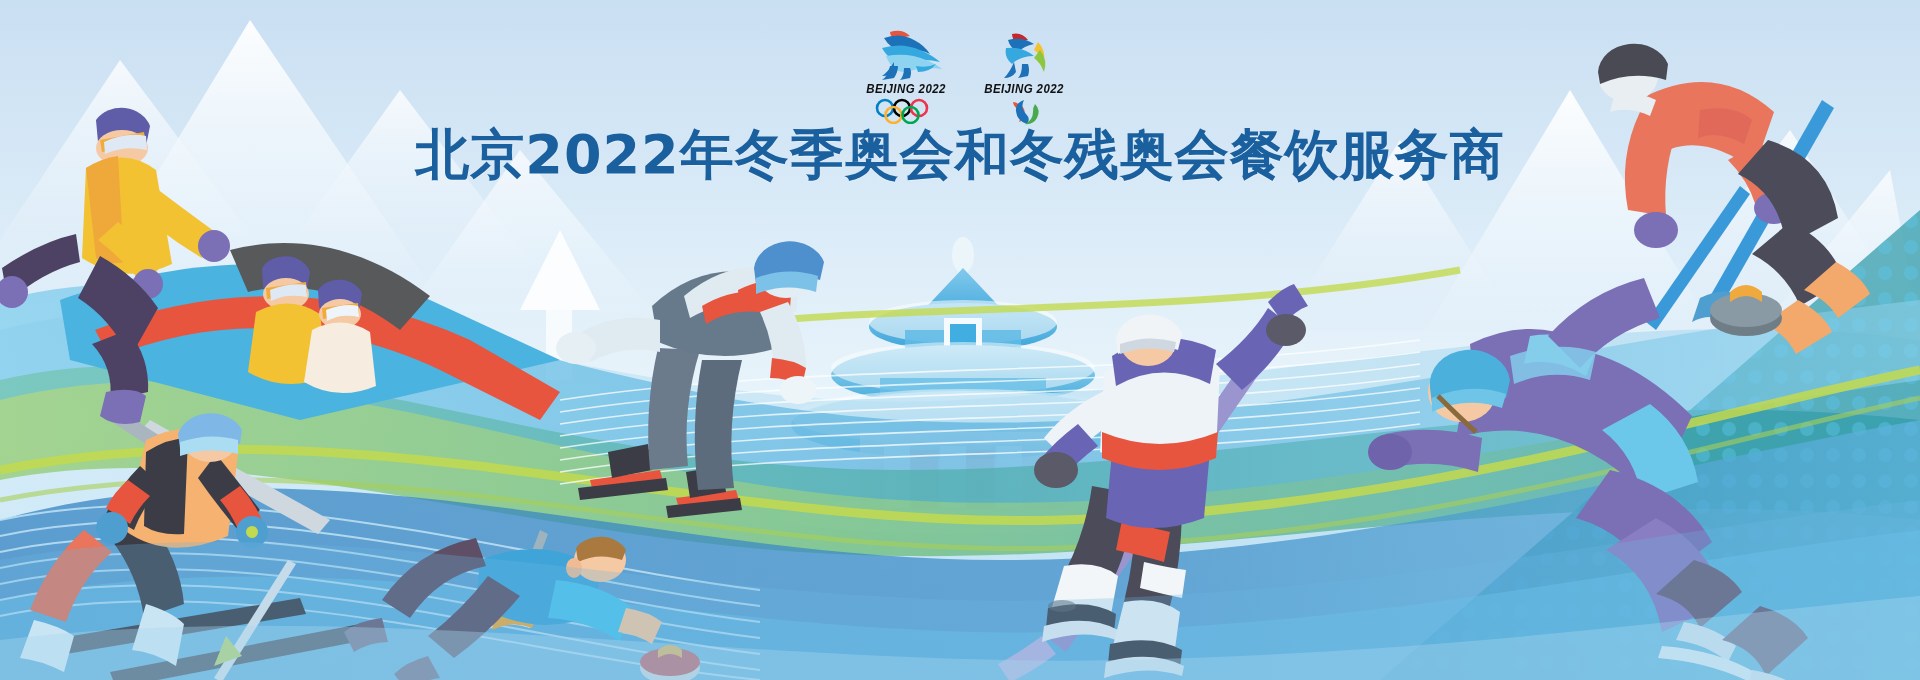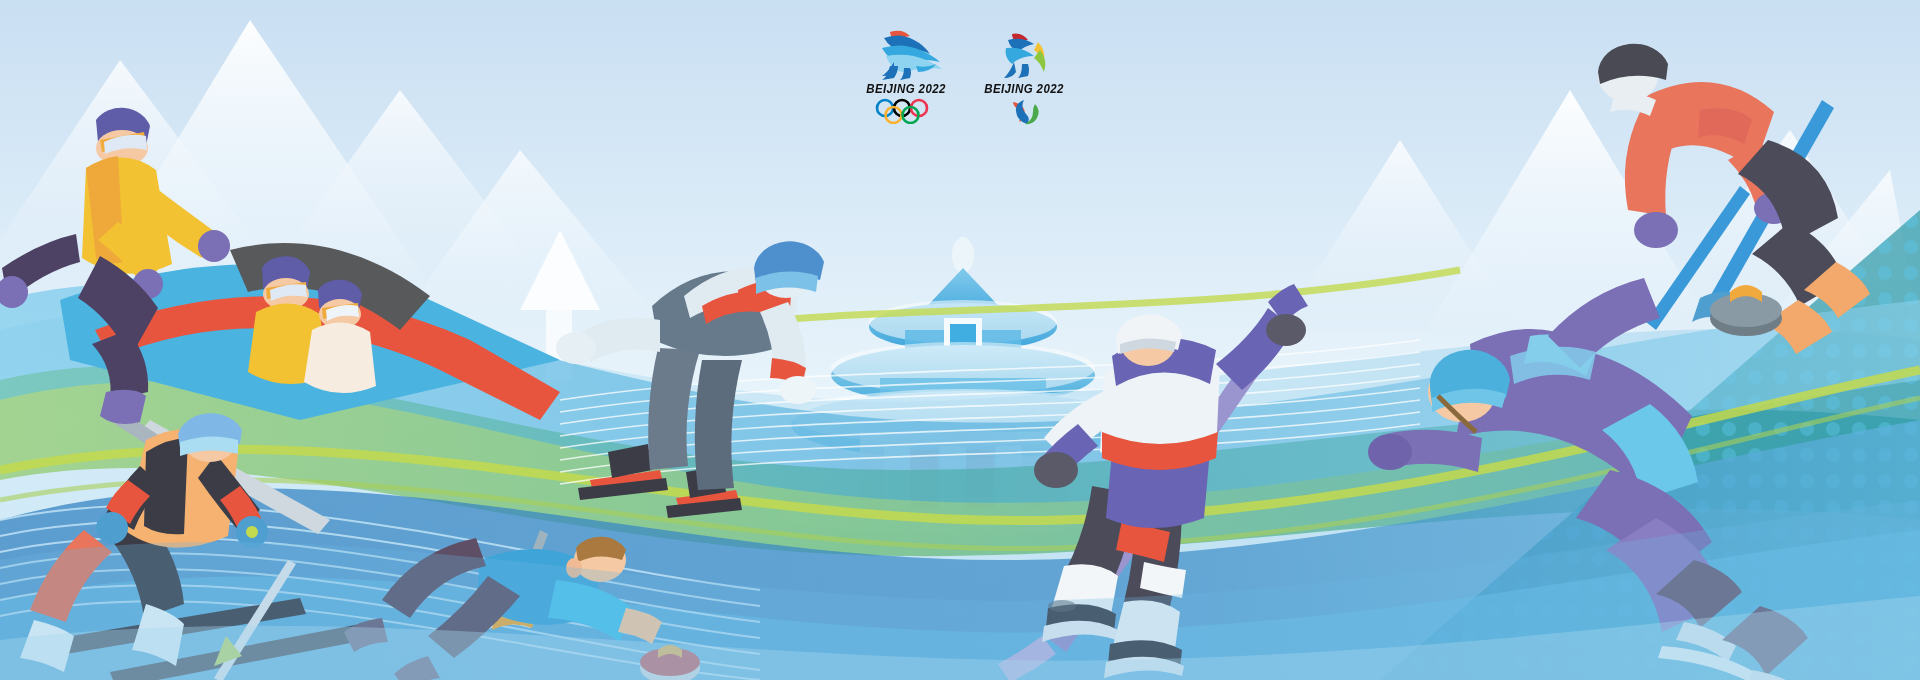--- a/index.html
+++ b/index.html
@@ -505,14 +505,15 @@
       <div class="logo-word">BEIJING 2022</div>
       <svg class="logo-agitos" viewBox="0 0 46 26">
         <path d="M12 3 q12 2 12 12 q0 6 -6 8 q4 -8 -2 -13 q-4 -4 -4 -7 Z" fill="#e8553f"></path>
         <path d="M23 1 q-4 8 2 14 q5 5 1 10 q-10 -3 -11 -13 q-1 -8 8 -11 Z" fill="#1d71b8"></path>
         <path d="M34 5 q6 6 2 14 q-4 7 -12 6 q8 -4 8 -12 q0 -5 2 -8 Z" fill="#4aa94a"></path>
       </svg>
     </div>
 
   </div>
 
+  <div id="title">北京2022年冬季奥会和冬残奥会餐饮服务商</div>
 
 </div>
 
 </body></html>

